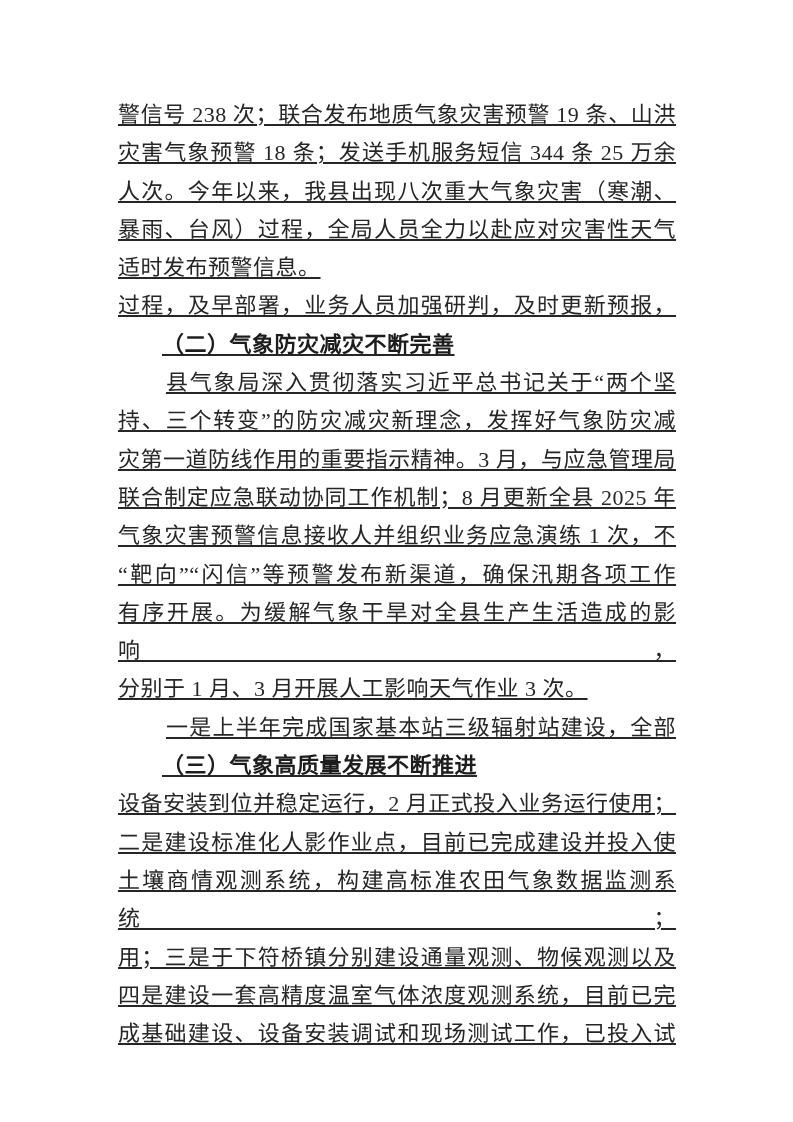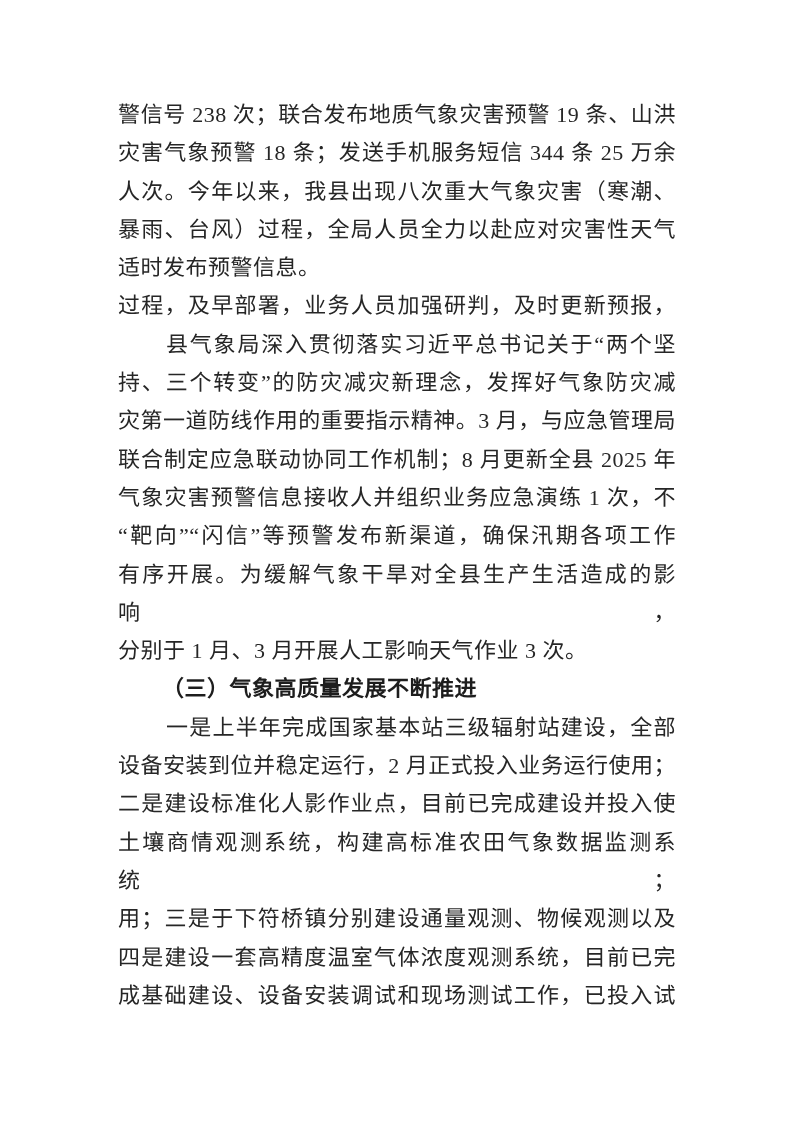--- a/index.html
+++ b/index.html
@@ -42,37 +42,38 @@
     text-indent: 48px;
   }
   .line.heading.indent {
     text-indent: 44px;
   }
 </style>
 </head>
 <body>
 
 <div class="page" style="background: rgb(255, 255, 255);">
-  <div class="text-block" id="text-block" style="color: rgb(38, 38, 38);">
+  <div class="text-block" id="text-block" style="color: rgb(38, 38, 38); text-decoration: underline;">
       <div class="line body justify">警信号 238 次；联合发布地质气象灾害预警 19 条、山洪</div>
       <div class="line body justify">灾害气象预警 18 条；发送手机服务短信 344 条 25 万余</div>
       <div class="line body justify">人次。今年以来，我县出现八次重大气象灾害（寒潮、</div>
       <div class="line body justify">暴雨、台风）过程，全局人员全力以赴应对灾害性天气</div>
       <div class="line body">适时发布预警信息。</div>
       <div class="line body justify">过程，及早部署，业务人员加强研判，及时更新预报，</div>
+      <div class="line heading indent">（二）气象防灾减灾不断完善</div>
       <div class="line body indent justify">县气象局深入贯彻落实习近平总书记关于“两个坚</div>
       <div class="line body justify">持、三个转变”的防灾减灾新理念，发挥好气象防灾减</div>
       <div class="line body justify">灾第一道防线作用的重要指示精神。3 月，与应急管理局</div>
       <div class="line body justify">联合制定应急联动协同工作机制；8 月更新全县 2025 年</div>
       <div class="line body justify">气象灾害预警信息接收人并组织业务应急演练 1 次，不</div>
       <div class="line body justify">“靶向”“闪信”等预警发布新渠道，确保汛期各项工作</div>
       <div class="line body justify">有序开展。为缓解气象干旱对全县生产生活造成的影响，</div>
       <div class="line body">分别于 1 月、3 月开展人工影响天气作业 3 次。</div>
+      <div class="line body indent justify">一是上半年完成国家基本站三级辐射站建设，全部</div>
       <div class="line heading indent">（三）气象高质量发展不断推进</div>
-      <div class="line body indent justify">一是上半年完成国家基本站三级辐射站建设，全部</div>
       <div class="line body justify">设备安装到位并稳定运行，2 月正式投入业务运行使用；</div>
       <div class="line body justify">二是建设标准化人影作业点，目前已完成建设并投入使</div>
       <div class="line body justify">土壤商情观测系统，构建高标准农田气象数据监测系统；</div>
       <div class="line body justify">用；三是于下符桥镇分别建设通量观测、物候观测以及</div>
       <div class="line body justify">四是建设一套高精度温室气体浓度观测系统，目前已完</div>
       <div class="line body justify">成基础建设、设备安装调试和现场测试工作，已投入试</div>
     </div>
 </div>
 
 </body></html>

